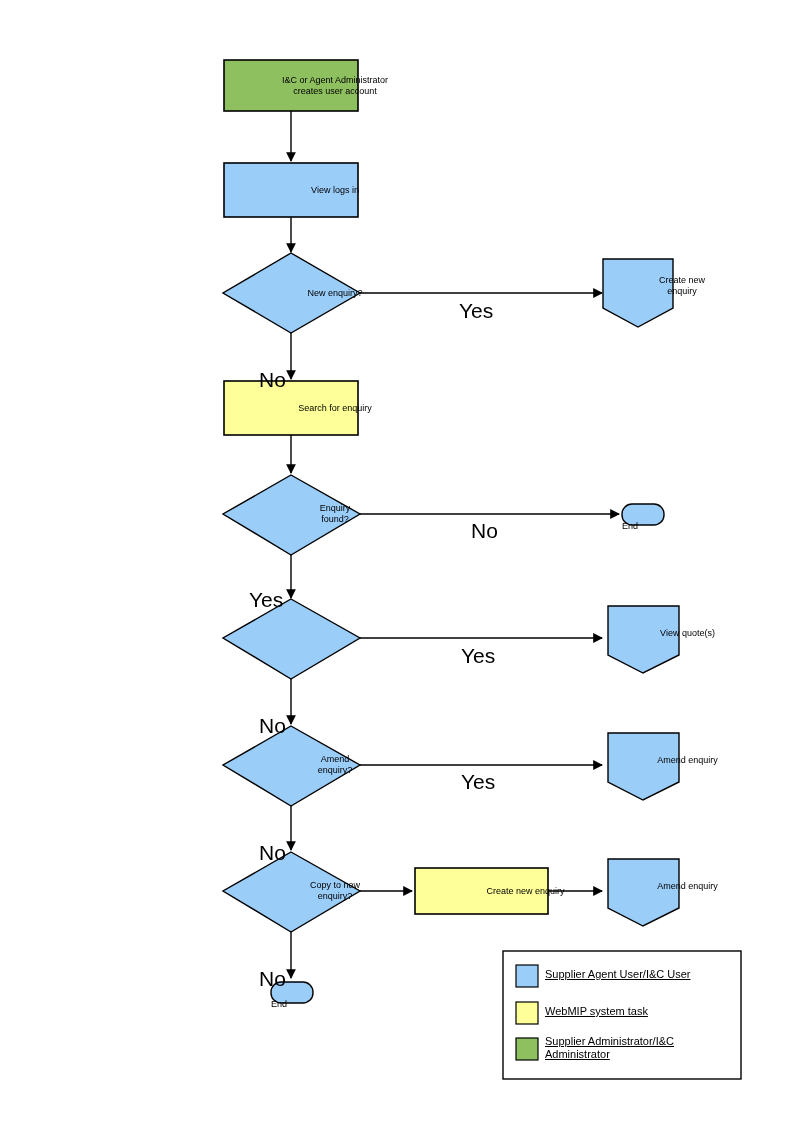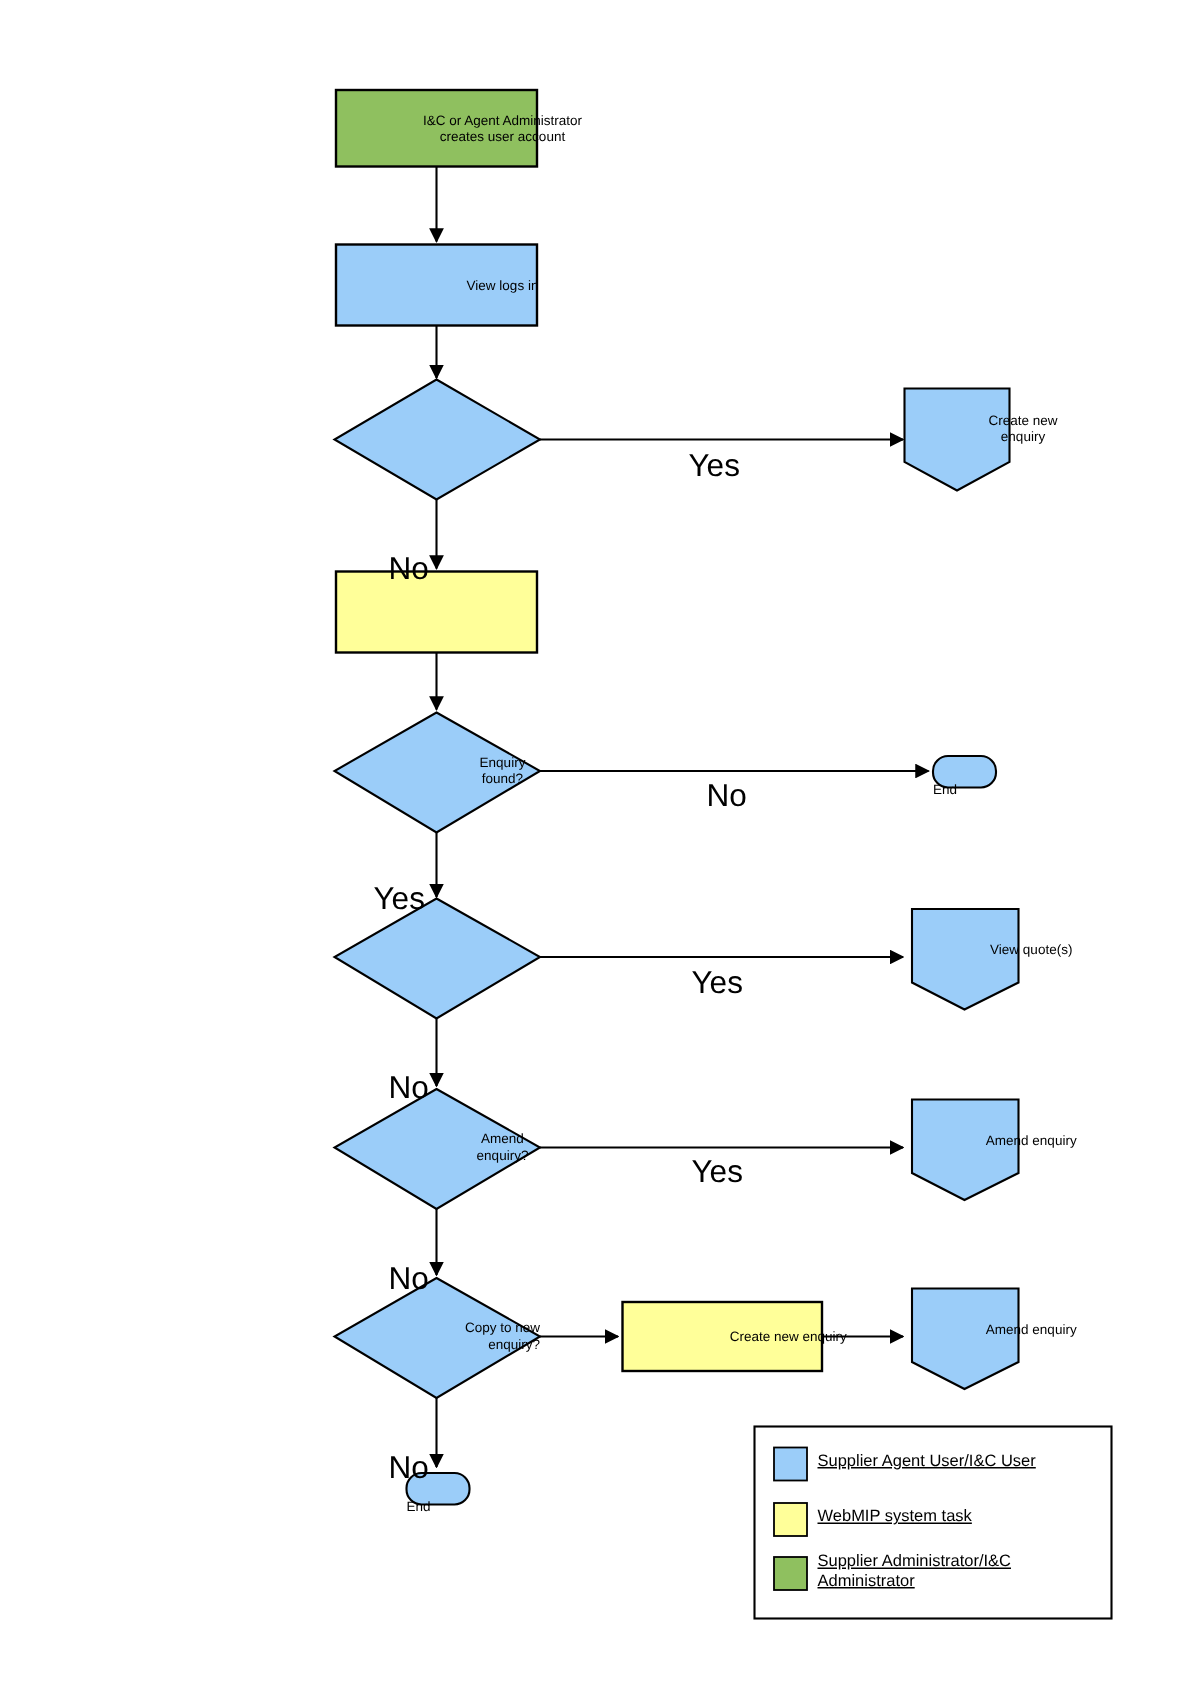--- a/index.html
+++ b/index.html
@@ -122,39 +122,41 @@
     <rect x="516" y="965" width="22" height="22" fill="#9BCDF9" stroke="#000000" stroke-width="1.2"></rect>
     <rect x="516" y="1002" width="22" height="22" fill="#FFFF99" stroke="#000000" stroke-width="1.2"></rect>
     <rect x="516" y="1038" width="22" height="22" fill="#8FC05F" stroke="#000000" stroke-width="1.2"></rect>
   </svg>
 
   <div class="node-label" style="left:224px; top:60px; width:134px; height:51px;">I&amp;C or Agent Administrator
 creates user account</div>
 
   <div class="node-label" style="left:224px; top:163px; width:134px; height:54px;">View logs in</div>
 
+  <div class="node-label" style="left:231px; top:273px; width:120px; height:40px;">New enquiry?</div>
 
   <div class="node-label" style="left:603px; top:268px; width:70px; height:36px;">Create new
 enquiry</div>
 
+  <div class="node-label" style="left:224px; top:381px; width:134px; height:54px;">Search for enquiry</div>
 
   <div class="node-label" style="left:241px; top:494px; width:100px; height:40px;">Enquiry
 found?</div>
 
   <div class="term-label" style="left:622px; top:509px; width:42px;">End</div>
 
 
   <div class="node-label" style="left:608px; top:622px; width:71px; height:22px;">View quote(s)</div>
 
   <div class="node-label" style="left:241px; top:745px; width:100px; height:40px;">Amend
 enquiry?</div>
 
   <div class="node-label" style="left:606px; top:749px; width:75px; height:22px;">Amend enquiry</div>
 
-  <div class="node-label" style="left:234px; top:871px; width:114px; height:40px;text-align:right;">Copy to new
+  <div class="node-label" style="left:234px; top:871px; width:114px; height:40px;">Copy to new
 enquiry?</div>
 
   <div class="node-label" style="left:415px; top:868px; width:133px; height:46px;">Create new enquiry</div>
 
   <div class="node-label" style="left:606px; top:875px; width:75px; height:22px;">Amend enquiry</div>
 
   <div class="term-label" style="left:271px; top:987px; width:42px;">End</div>
 
   <div class="edge-label" style="left:459px; top:272px;">Yes</div>
 

